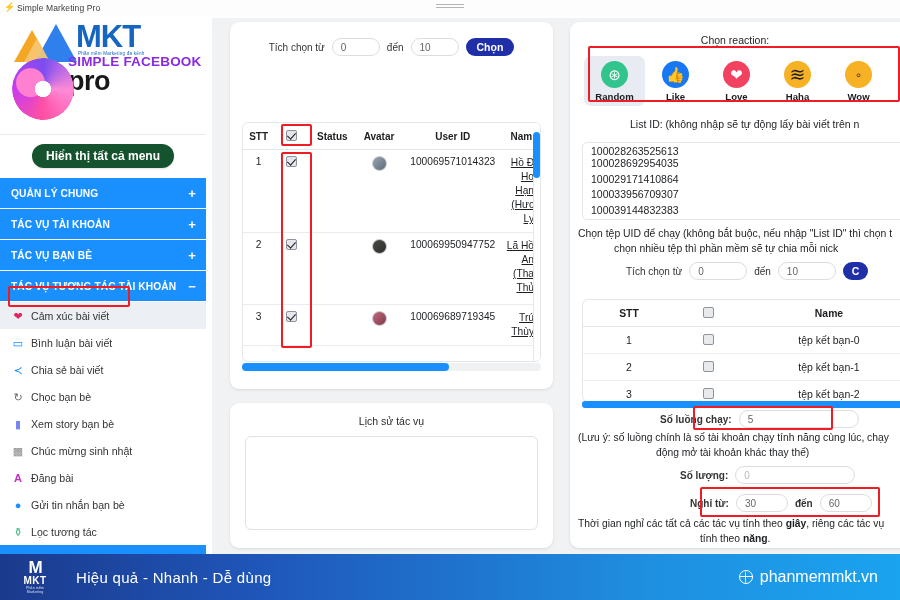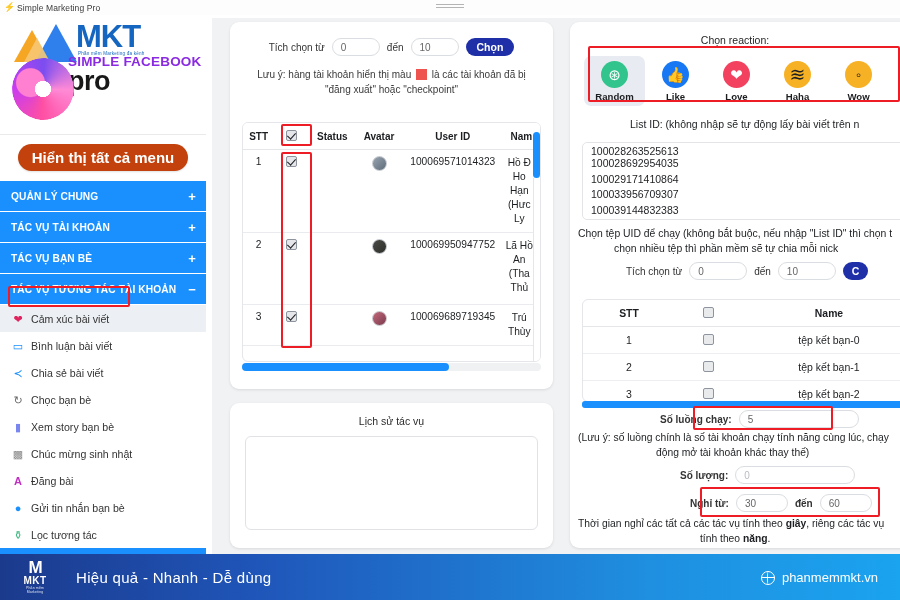--- a/index.html
+++ b/index.html
@@ -55,21 +55,21 @@
      -webkit-mask: radial-gradient(circle at 50% 50%, transparent 0 18%, #000 19%);
              mask: radial-gradient(circle at 50% 50%, transparent 0 18%, #000 19%);
      transform:rotate(-18deg);
   }
   .sfp-text{ margin-left:-6px; margin-top:-4px;}
   .sfp-l1{ font-size:13.5px; font-weight:bold; color:#8a2be2; letter-spacing:.2px; line-height:15px;}
   .sfp-l2{ font-size:27px; font-weight:bold; color:#181818; line-height:25px; letter-spacing:-.5px;}
 
   .showmenu-wrap{ padding:9px 0 10px; text-align:center; background:#fff; width:206px;}
   .showmenu-btn{
-    display:inline-block; background:#c2410c; color:#fff; font-size:15px;
+    display:inline-block; background:#14532d; color:#fff; font-size:12px;
     font-weight:bold; border-radius:14px; padding:5px 14px; border:none; cursor:pointer;
     box-shadow:0 1px 2px rgba(0,0,0,.12);
   }
   .grp{
     width:206px; height:31px; background:#1a90ff; color:#fff;
     display:flex; align-items:center; justify-content:space-between;
     padding:0 10px 0 11px; font-size:10.2px; font-weight:bold;
     letter-spacing:.1px; border-bottom:1.5px solid #fff; cursor:pointer;
   }
   .grp .pm{ font-size:13px; font-weight:bold;}
@@ -117,21 +117,21 @@
   .tbl-wrap{
     position:absolute; left:12px; top:100px; width:299px; height:240px;
     border:1px solid #e4e6ea; border-radius:6px; overflow:hidden; background:#fff;
   }
   .tbl{ width:100%; border-collapse:collapse; font-size:10.2px;}
   .tbl th{
     font-size:10px; font-weight:bold; color:#1c1e21; padding:7px 2px;
     border-bottom:1px solid #e4e6ea; text-align:center; background:#fff;
   }
   .tbl td{ padding:6px 2px; text-align:center; border-bottom:1px solid #e9ebee; color:#1c1e21; vertical-align:top;}
-  .tbl td.nm{ padding-right:6px; line-height:14px; white-space:pre-line;}
+  .tbl td.nm{ text-align:right; padding-right:6px; line-height:14px; white-space:pre-line;text-decoration:underline;}
   .cbx{ width:11px;height:11px; border:1px solid #8d949e; border-radius:2px;
     display:inline-block; background:#e4e6ea; position:relative; vertical-align:-1px;}
   .cbx.on::after{
     content:""; position:absolute; left:2px; top:0px; width:4px;height:7px;
     border:solid #1c1e21; border-width:0 1.6px 1.6px 0; transform:rotate(42deg);
   }
   .cbx.off{ background:#e9eaec;}
   .av{ width:15px;height:15px;border-radius:50%; display:inline-block;
     background:linear-gradient(135deg,#9aa4b0,#5d6b7a); border:1px solid #cfd3d8;}
   .av.a2{ background:linear-gradient(135deg,#4a4b45,#2e2f2b);}
@@ -183,21 +183,21 @@
   .footer{
     position:absolute; left:0; bottom:0; width:900px; height:46px;
     background:linear-gradient(90deg,#1b3a8c 0%, #1f55b8 28%, #1f8fe0 72%, #1aa3ef 100%);
     display:flex; align-items:center; z-index:50; color:#fff;
   }
   .f-mark{ margin-left:18px; width:34px; text-align:center;}
   .f-m1{ font-size:17px; font-weight:bold; line-height:15px; letter-spacing:-1px;}
   .f-m2{ font-size:10px; font-weight:bold; letter-spacing:.5px; line-height:11px;}
   .f-m3{ font-size:3.4px; letter-spacing:.2px; opacity:.85;}
   .f-slogan{ margin-left:24px; font-size:15px; letter-spacing:.3px;}
-  .f-right{ margin-left:auto; margin-right:22px; display:flex; align-items:flex-end; gap:7px; font-size:13px;}
+  .f-right{ margin-left:auto; margin-right:22px; display:flex; align-items:center; gap:7px; font-size:16px;}
   .globe{ width:14px;height:14px;border-radius:50%; border:1.4px solid #fff; position:relative;}
   .globe::before{ content:""; position:absolute; left:5px; top:-1px; width:2px; height:14px; border-left:1.4px solid #fff; border-radius:50%;}
   .globe::after{ content:""; position:absolute; left:-1px; top:5px; width:14px; height:2px; border-top:1.4px solid #fff;}
 </style>
 </head>
 <body>
 
 <div class="app">
 
   <div class="titlebar">
@@ -309,27 +309,20 @@
 
   <div class="card mid-card">
     <div class="row-inline" style="margin-top:16px;">
       <span class="lbl">Tích chọn từ</span>
       <span class="inp w44">0</span>
       <span class="lbl">đến</span>
       <span class="inp w44">10</span>
       <button class="btn-chon">Chọn</button>
     </div>
 
-    <div class="note" style="margin-top:11px;">
-      <span>Lưu ý: hàng tài khoản hiển thị màu</span>
-      <span class="swatch"></span>
-      <span>là các tài khoản đã bị</span>
-      <br>
-      <span>"đăng xuất" hoặc "checkpoint"</span>
-    </div>
 
     <div class="tbl-wrap">
       <table class="tbl">
         <thead>
           <tr>
             <th style="width:30px">STT</th>
             <th style="width:34px"><span class="cbx on"></span></th>
             <th style="width:44px">Status</th>
             <th style="width:46px">Avatar</th>
             <th style="width:96px">User ID</th>

